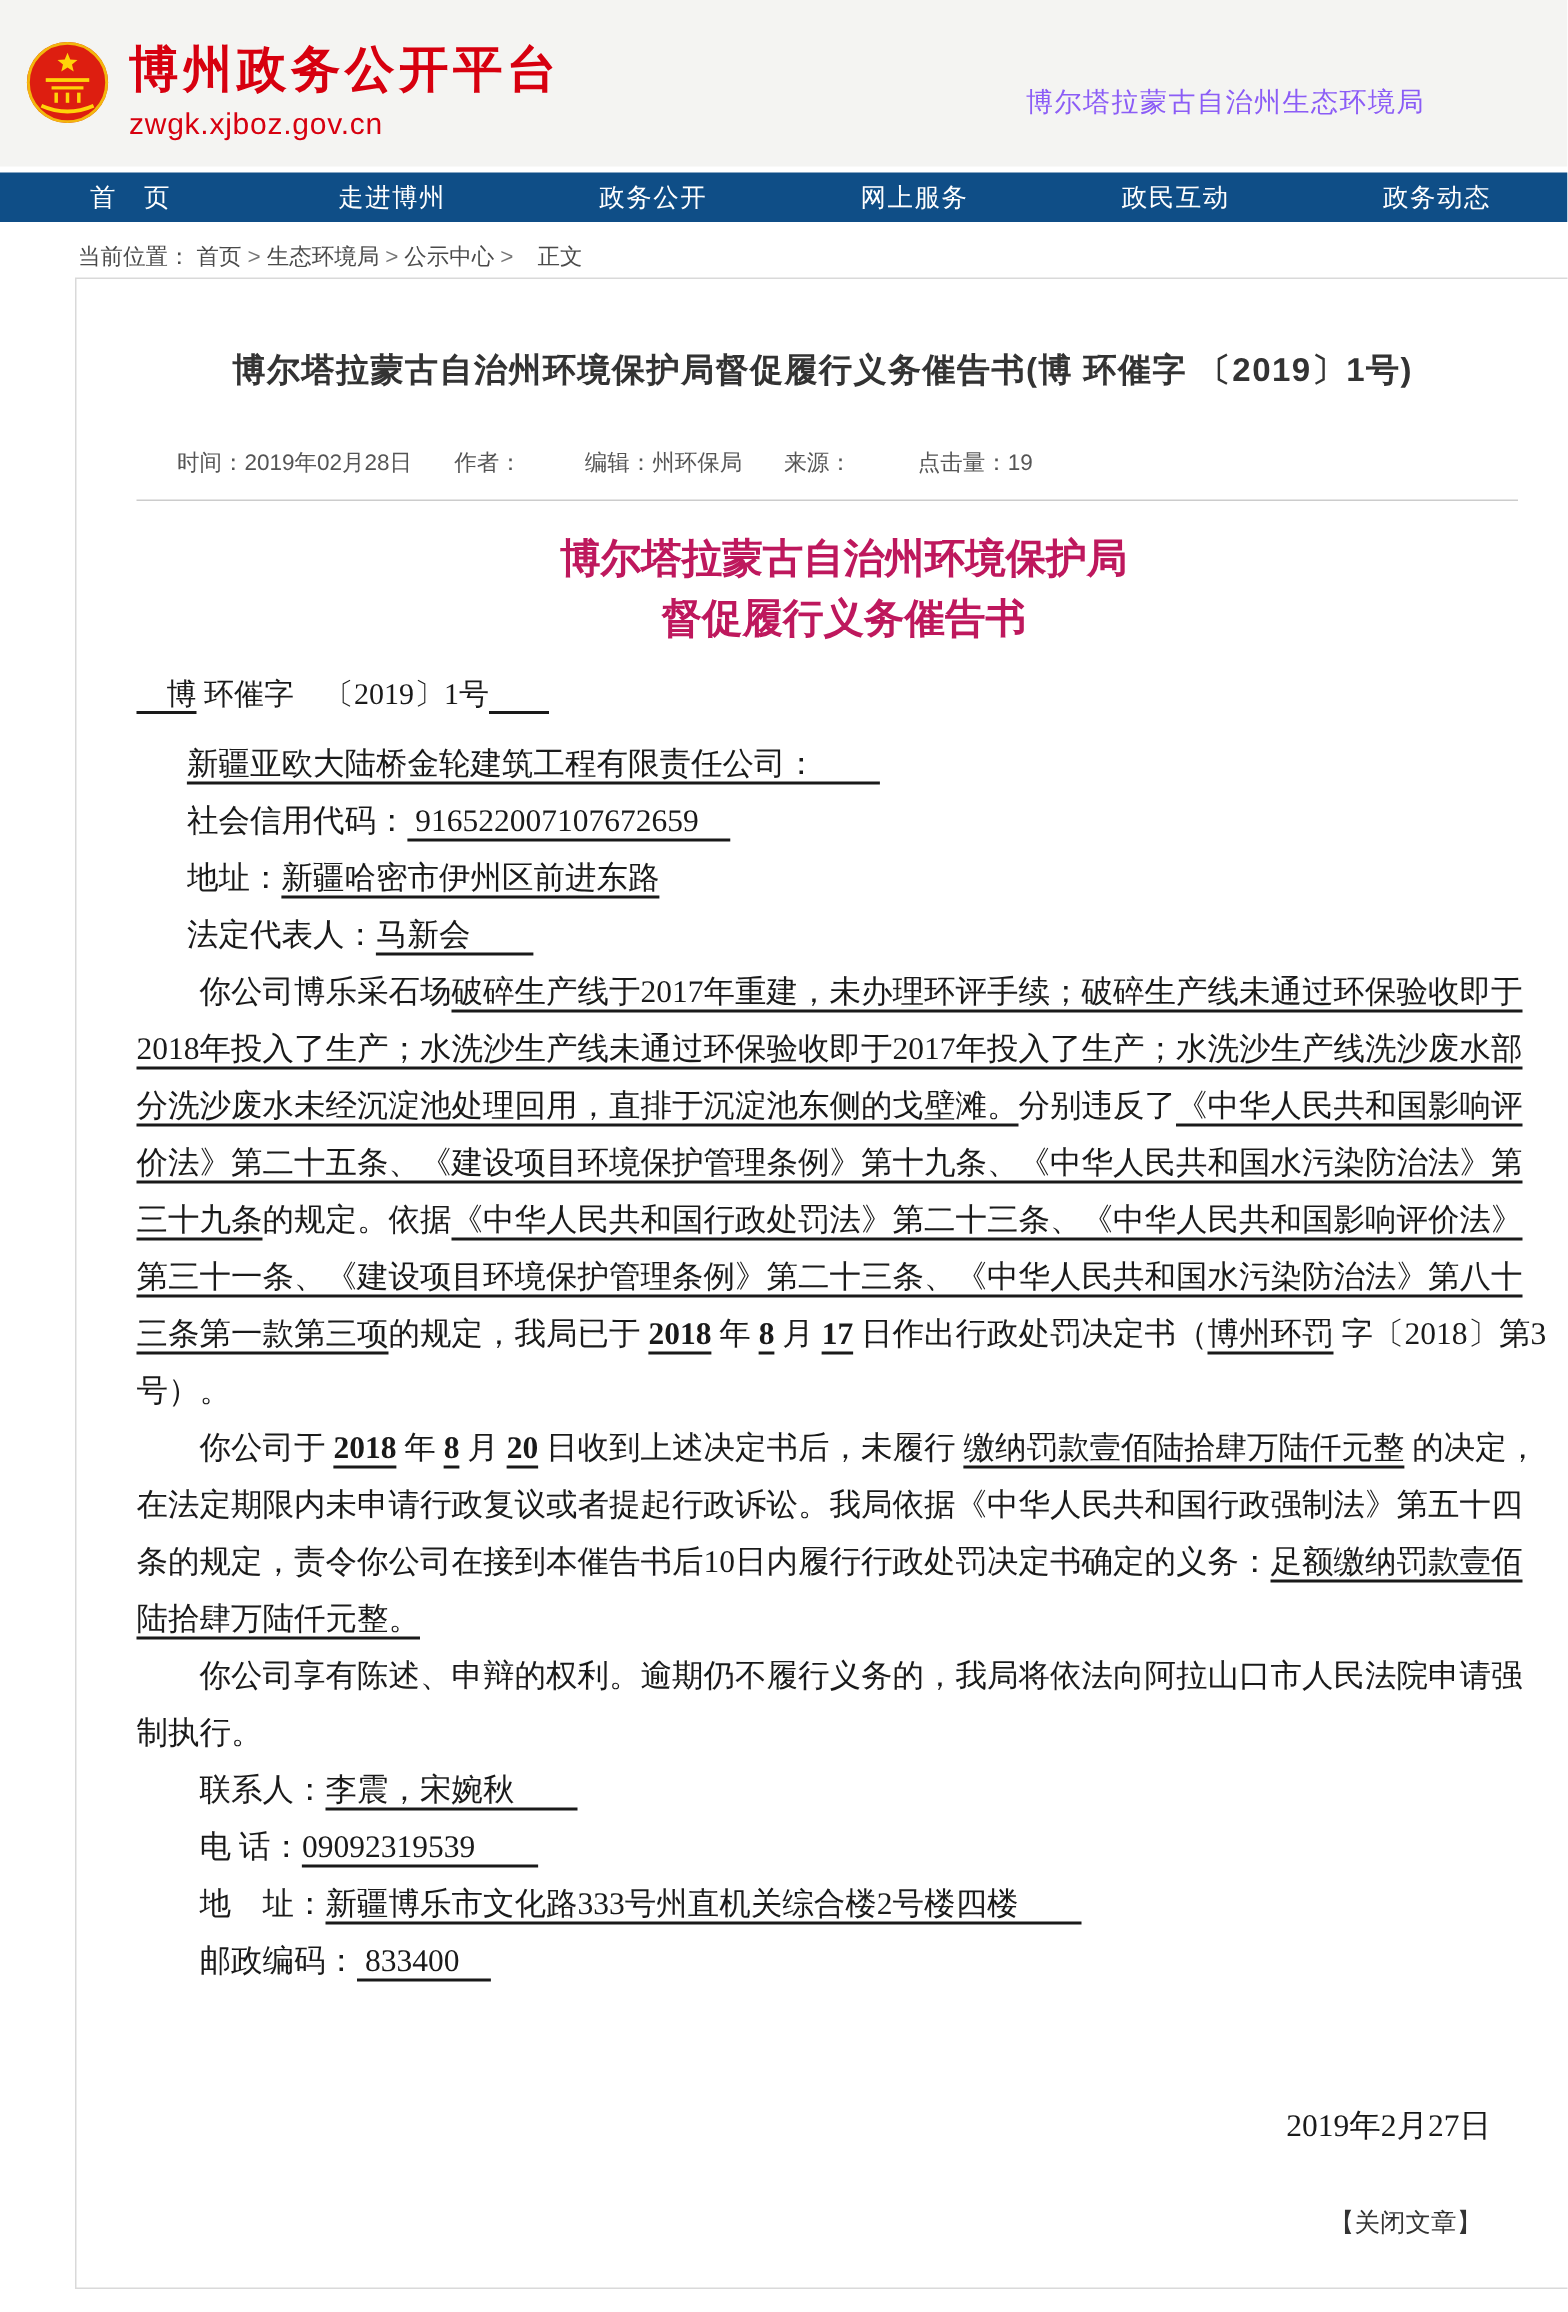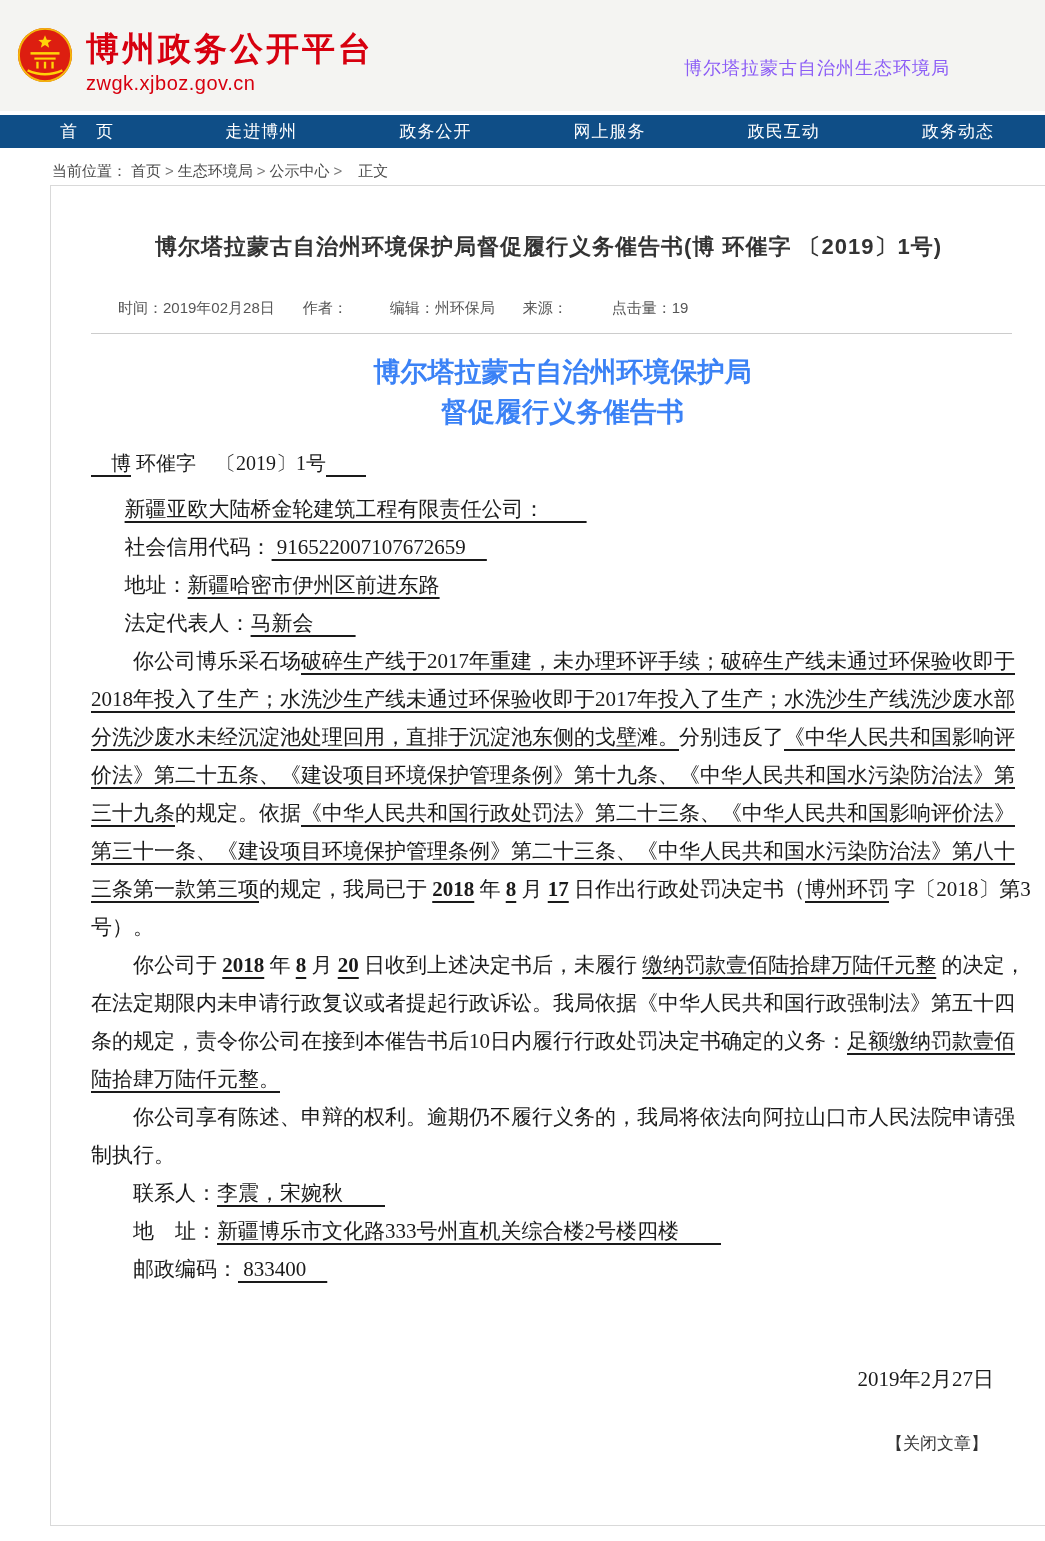--- a/index.html
+++ b/index.html
@@ -5,21 +5,21 @@
   html,body{margin:0;padding:0;}
   body{
     width:1045px;height:1541px;position:relative;overflow:hidden;
     background:#ffffff;font-family:"Liberation Sans",sans-serif;
   }
   
   .header{height:111px;background:#f4f4f2;position:relative;}
   .logo-wrap{position:absolute;left:16px;top:26px;display:flex;align-items:flex-start;}
   .emblem{width:58px;height:58px;flex:0 0 auto;}
   .site-text{margin-left:12px;}
-  .site-name{color:#d7000f;font-size:33px;font-weight:bold;letter-spacing:3px;line-height:1;margin-top:6px;}
+  .site-name{color:#d7000f;font-size:33px;font-weight:bold;letter-spacing:3px;line-height:1;margin-top:6px;font-family:Liberation Mono, monospace;}
   .site-url{color:#d7000f;font-size:20px;font-weight:normal;margin-top:7px;letter-spacing:.5px;}
   .org-name{position:absolute;right:95px;top:56px;font-size:18px;color:#8b5cf6;letter-spacing:1px;}
   
   .nav{margin-top:4px;height:33px;background:#0f4e87;display:flex;}
   .nav-item{flex:1;display:flex;align-items:center;justify-content:center;
     color:#fff;font-weight:normal;font-size:17px;letter-spacing:1px;cursor:pointer;}
   
   .breadcrumb{height:37px;box-sizing:border-box;padding:14px 0 0 52px;font-size:15px;color:#4a4a4a;}
   .breadcrumb .crumb{margin:0 4px;cursor:pointer;}
   .breadcrumb .crumb-last{margin:0 16px;}
@@ -30,21 +30,21 @@
   .article-title{text-align:center;padding-top:46px;font-size:22px;font-weight:bold;
     color:#333;letter-spacing:1px;}
   .meta{margin:37px 0 0 67px;font-size:15px;color:#555;}
   .meta span{display:inline-block;}
   .m0{margin-right:28px;} .m1{margin-right:42px;} .m2{margin-right:28px;} .m3{margin-right:44px;}
   .meta-divider{border-bottom:1px solid #cccccc;margin:15px 34px 0 40px;height:0;}
   
   .doc{font-family:"Liberation Serif","DejaVu Serif",serif;color:#1a1a1a;
     font-size:21px;line-height:38px;padding:0 12px 0 40px;}
   .doc-title{font-family:"Liberation Sans",sans-serif;text-align:center;font-weight:bold;
-    font-size:27px;color:#3b82f6;line-height:40px;}
+    font-size:27px;color:#be185d;line-height:40px;}
   .doc-title-1{margin-top:18px;}
   .doc-no{text-align:left;padding-right:88px;font-size:20px;margin-top:12px;line-height:38px;}
   .para{margin:0;}
   .first-para{margin-top:8px;}
   .ind-a{text-indent:1.6em;}
   .ind-b{text-indent:2em;}
   .u{text-decoration:underline;text-underline-offset:5px;text-decoration-thickness:1.5px;}
   .b{font-weight:bold;}
   .doc-date{text-align:right;padding-right:40px;margin-top:72px;}
   .close-row{text-align:right;padding-right:58px;margin-top:34px;
@@ -104,20 +104,21 @@
     <div class="doc-no"><span class="u">　博</span><span> 环催字　〔2019〕1号</span><span class="u">　　</span></div>
 
     <p class="para ind-a first-para"><span class="u">新疆亚欧大陆桥金轮建筑工程有限责任公司：　　</span></p>
     <p class="para ind-a"><span>社会信用代码：</span><span class="u"> 916522007107672659　</span></p>
     <p class="para ind-a"><span>地址：</span><span class="u">新疆哈密市伊州区前进东路</span></p>
     <p class="para ind-a"><span>法定代表人：</span><span class="u">马新会　　</span></p>
     <p class="para ind-b"><span>你公司博乐采石场</span><span class="u">破碎生产线于2017年重建，未办理环评手续；破碎生产线未通过环保验收即于2018年投入了生产；水洗沙生产线未通过环保验收即于2017年投入了生产；水洗沙生产线洗沙废水部分洗沙废水未经沉淀池处理回用，直排于沉淀池东侧的戈壁滩。</span><span>分别违反了</span><span class="u">《中华人民共和国影响评价法》第二十五条、《建设项目环境保护管理条例》第十九条、《中华人民共和国水污染防治法》第三十九条</span><span>的规定。依据</span><span class="u">《中华人民共和国行政处罚法》第二十三条、《中华人民共和国影响评价法》第三十一条、《建设项目环境保护管理条例》第二十三条、《中华人民共和国水污染防治法》第八十三条第一款第三项</span><span>的规定，我局已于 </span><span class="u b">2018</span><span> 年 </span><span class="u b">8</span><span> 月 </span><span class="u b">17</span><span> 日作出行政处罚决定书（</span><span class="u">博州环罚</span><span> 字〔2018〕第3号）。</span></p>
     <p class="para ind-b"><span>你公司于 </span><span class="u b">2018</span><span> 年 </span><span class="u b">8</span><span> 月 </span><span class="u b">20</span><span> 日收到上述决定书后，未履行 </span><span class="u">缴纳罚款壹佰陆拾肆万陆仟元整</span><span> 的决定，在法定期限内未申请行政复议或者提起行政诉讼。我局依据《中华人民共和国行政强制法》第五十四条的规定，责令你公司在接到本催告书后10日内履行行政处罚决定书确定的义务：</span><span class="u">足额缴纳罚款壹佰陆拾肆万陆仟元整。</span></p>
     <p class="para ind-b"><span>你公司享有陈述、申辩的权利。逾期仍不履行义务的，我局将依法向阿拉山口市人民法院申请强制执行。</span></p>
     <p class="para ind-b"><span>联系人：</span><span class="u">李震，宋婉秋　　</span></p>
+    <p class="para ind-b"><span>电  话：</span><span class="u">09092319539　　</span></p>
     <p class="para ind-b"><span>地　址：</span><span class="u">新疆博乐市文化路333号州直机关综合楼2号楼四楼　　</span></p>
     <p class="para ind-b"><span>邮政编码：</span><span class="u"> 833400　</span></p>
 
     <div class="doc-date">2019年2月27日</div>
   </div>
 
   <div class="close-row">
     <span class="close-btn">【关闭文章】</span>
   </div>
 

